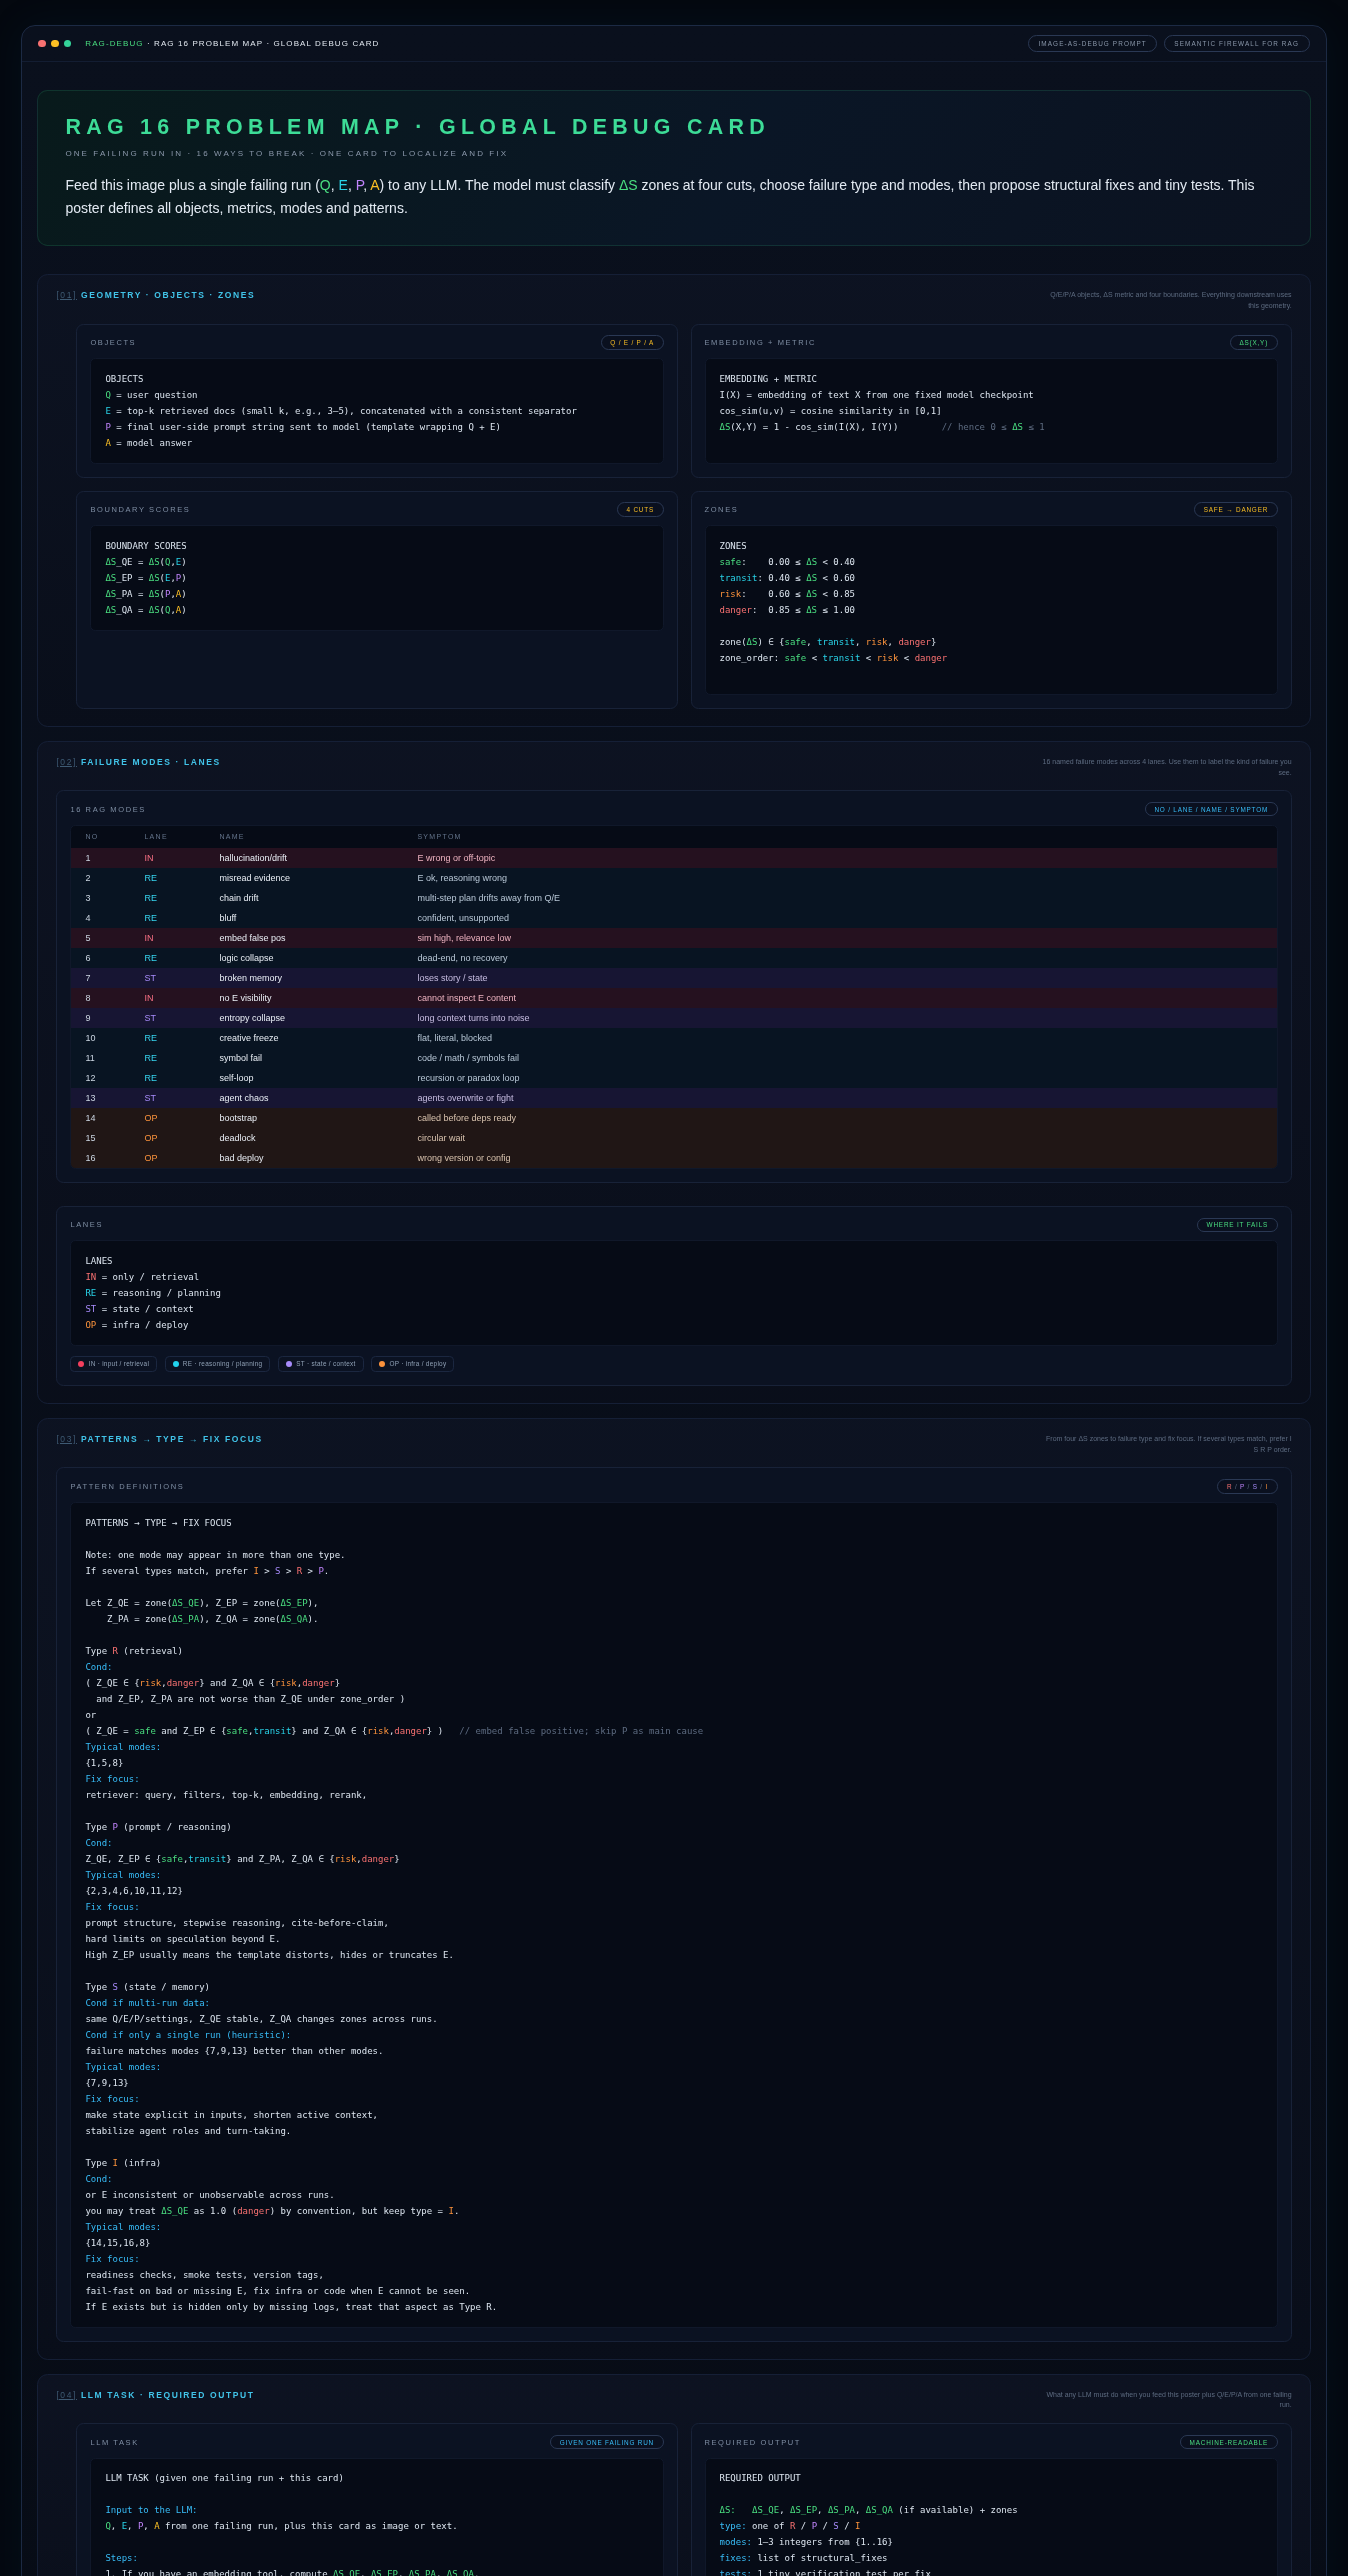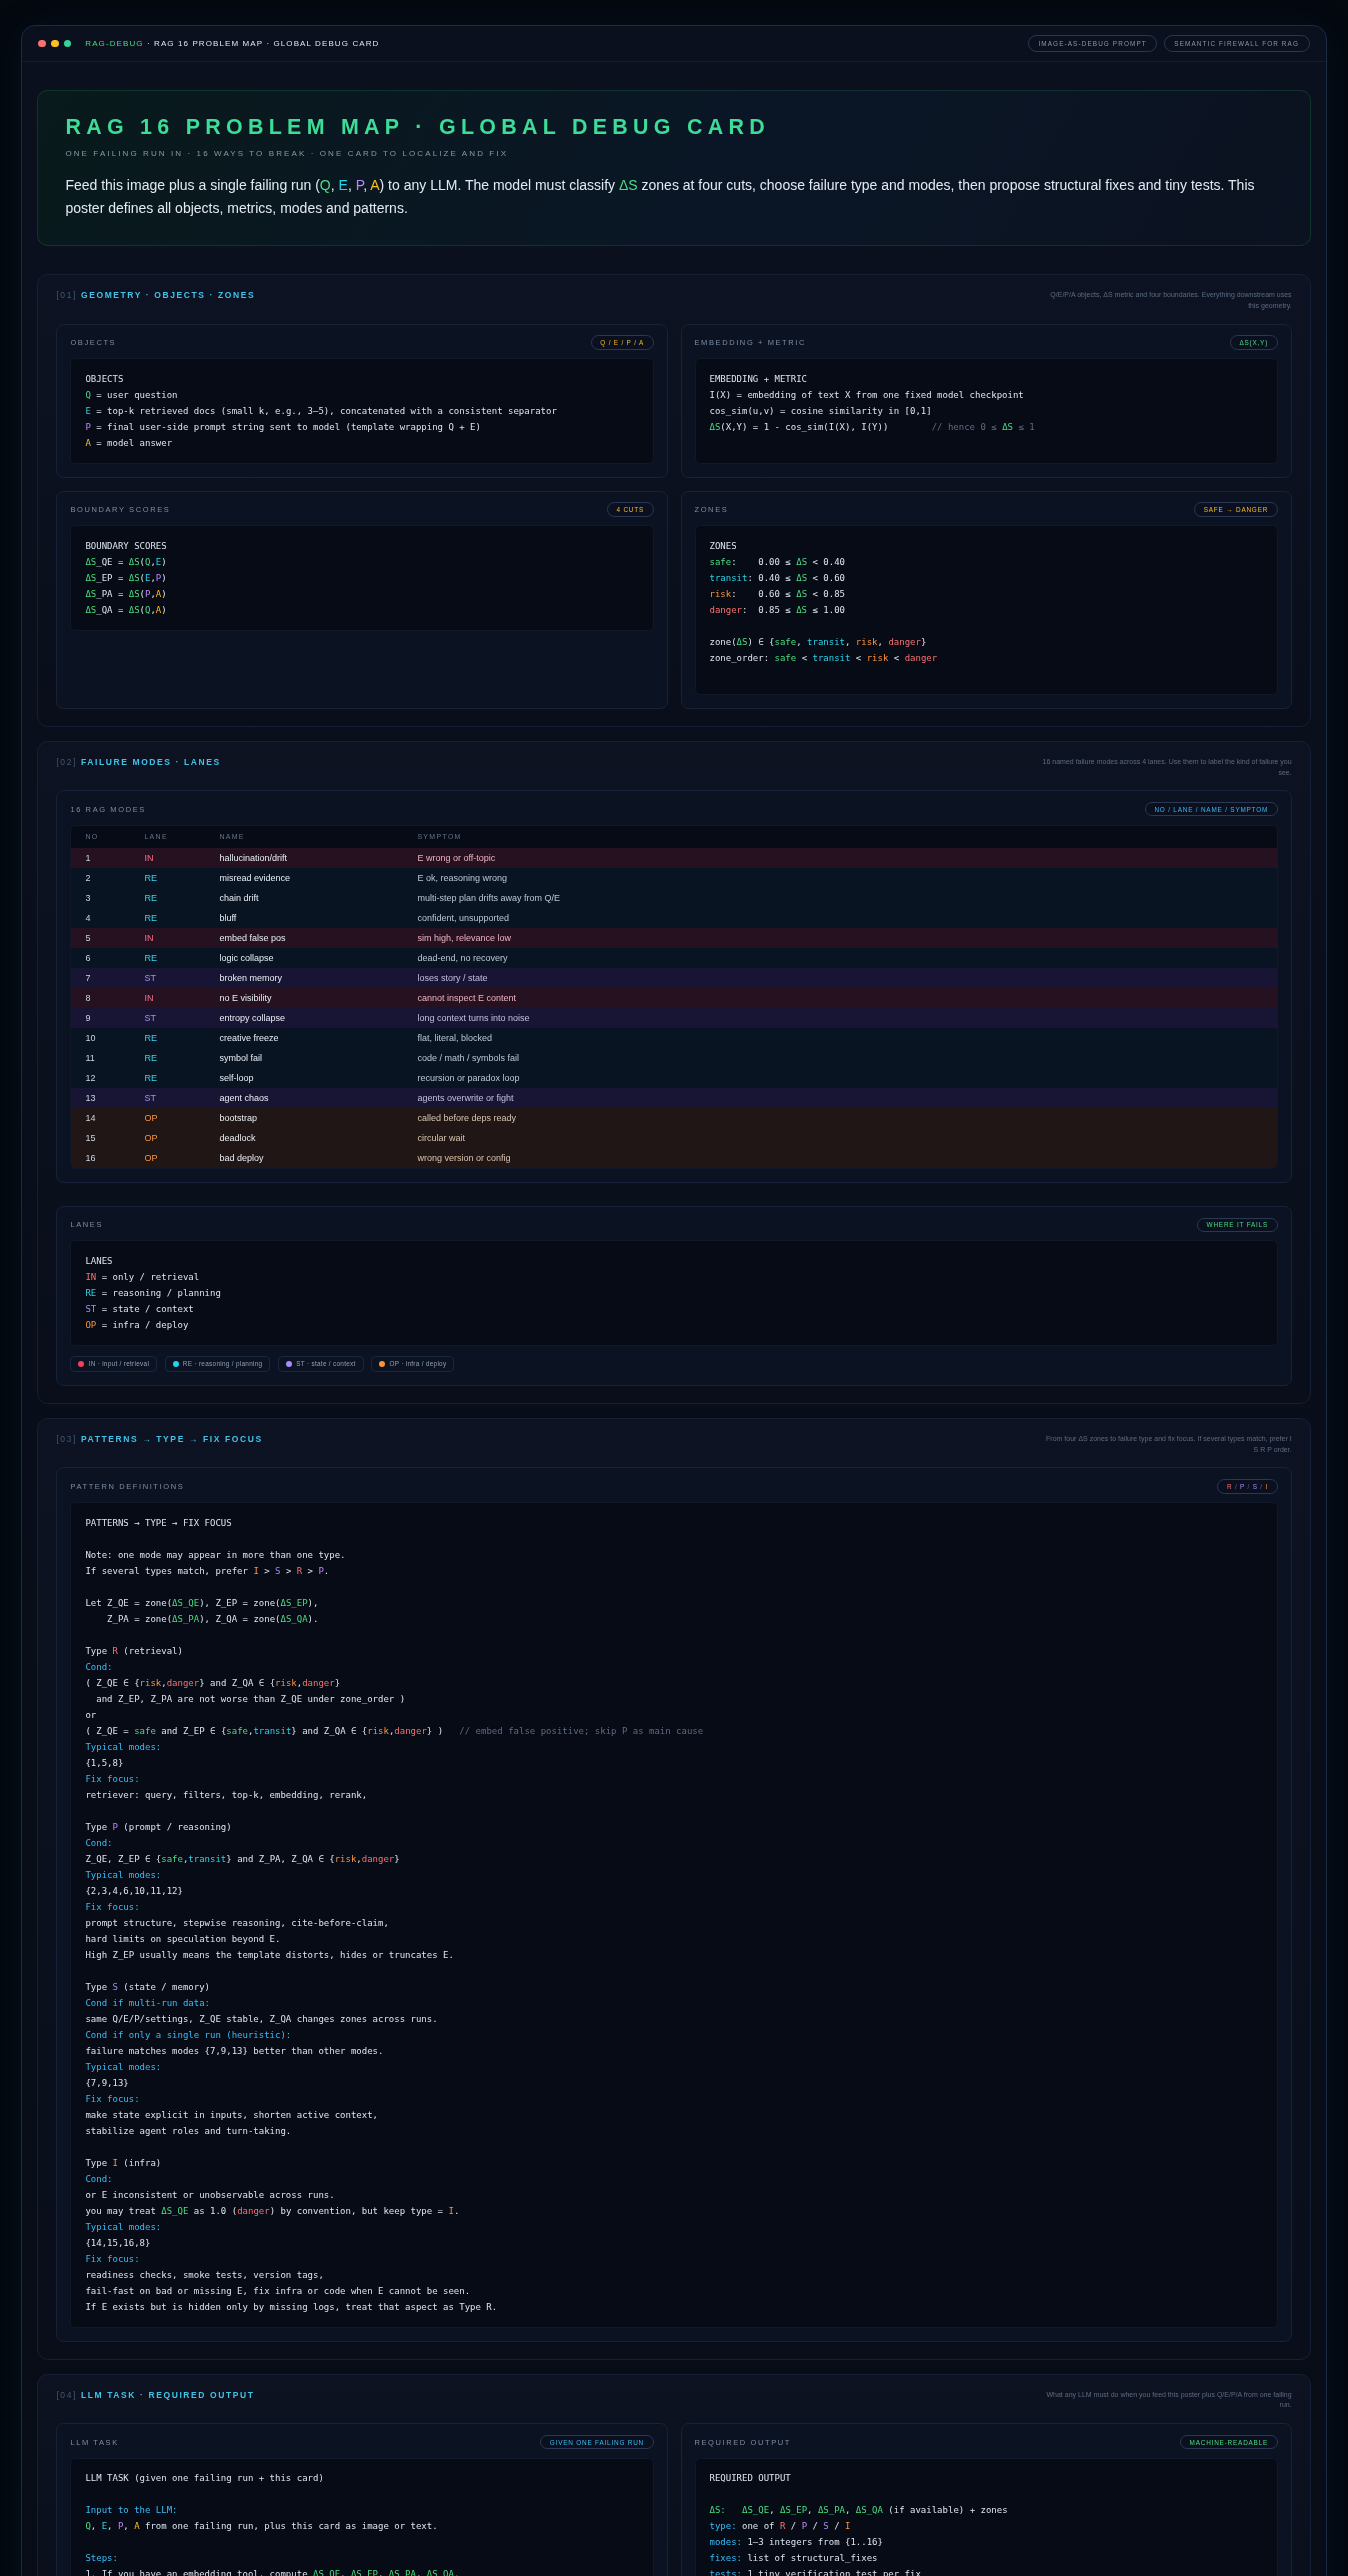--- a/index.html
+++ b/index.html
@@ -21,23 +21,23 @@
     border:0.5px solid rgba(61,220,151,.14);}
   .hero-title{font-size:21.4px;letter-spacing:5.3px;color:#3ddc97;font-weight:bold;}
   .hero-sub{margin-top:9.6px;font-size:8px;letter-spacing:2.1px;color:#8b98ab;}
   .hero-lead{margin-top:16px;font-size:14px;line-height:1.6;color:#e3eaf3;max-width:1228px;}
   
   .section{margin:14px 15px;border-radius:10.7px;padding:15px 18px 17px 18px;
     background:linear-gradient(180deg,rgba(13,19,34,.92) 0%,rgba(9,14,26,.92) 100%);
     border:0.5px solid #151f36;}
   .sec-head{display:flex;justify-content:space-between;align-items:flex-start;margin-bottom:11.8px;}
   .sec-title{font-size:8.5px;letter-spacing:1.6px;color:#41c3e8;font-weight:bold;}
-  .sec-title .sec-id{color:#3e5a73;font-weight:normal;}
+  .sec-title .sec-id{color:#3e5a73;font-weight:normal;text-decoration:underline;}
   .sec-note{font-size:7px;color:#5d6b80;max-width:251px;text-align:right;line-height:1.55;}
-  .grid2{display:grid;grid-template-columns:1fr 1fr;gap:13px;}
+  .grid2{display:grid;grid-template-columns:1fr 1fr;gap:13px;margin-left:20px;}
   .stack{display:grid;gap:23px;}
   
   .card{background:#0b1222;border:0.5px solid #182238;border-radius:7.5px;padding:10.7px 13px 13px 13px;display:flex;flex-direction:column;}
   .card-head{display:flex;justify-content:space-between;align-items:center;margin-bottom:8.5px;}
   .card-label{font-size:7.5px;letter-spacing:1.6px;color:#7f8ea3;}
   .pill{border:0.5px solid #2a3854;border-radius:534px;padding:2.7px 8.5px;font-size:6.4px;letter-spacing:0.8px;background:rgba(10,16,30,.7);white-space:nowrap;}
   .codeblock{background:#060b16;border:0.5px solid #10182a;border-radius:5.3px;padding:11.8px 14px;
     font-family:"DejaVu Sans Mono",monospace;font-size:9px;line-height:16px;color:#dce5ef;flex:1;}
   .code-line{white-space:pre-wrap;min-height:16px;}
   

